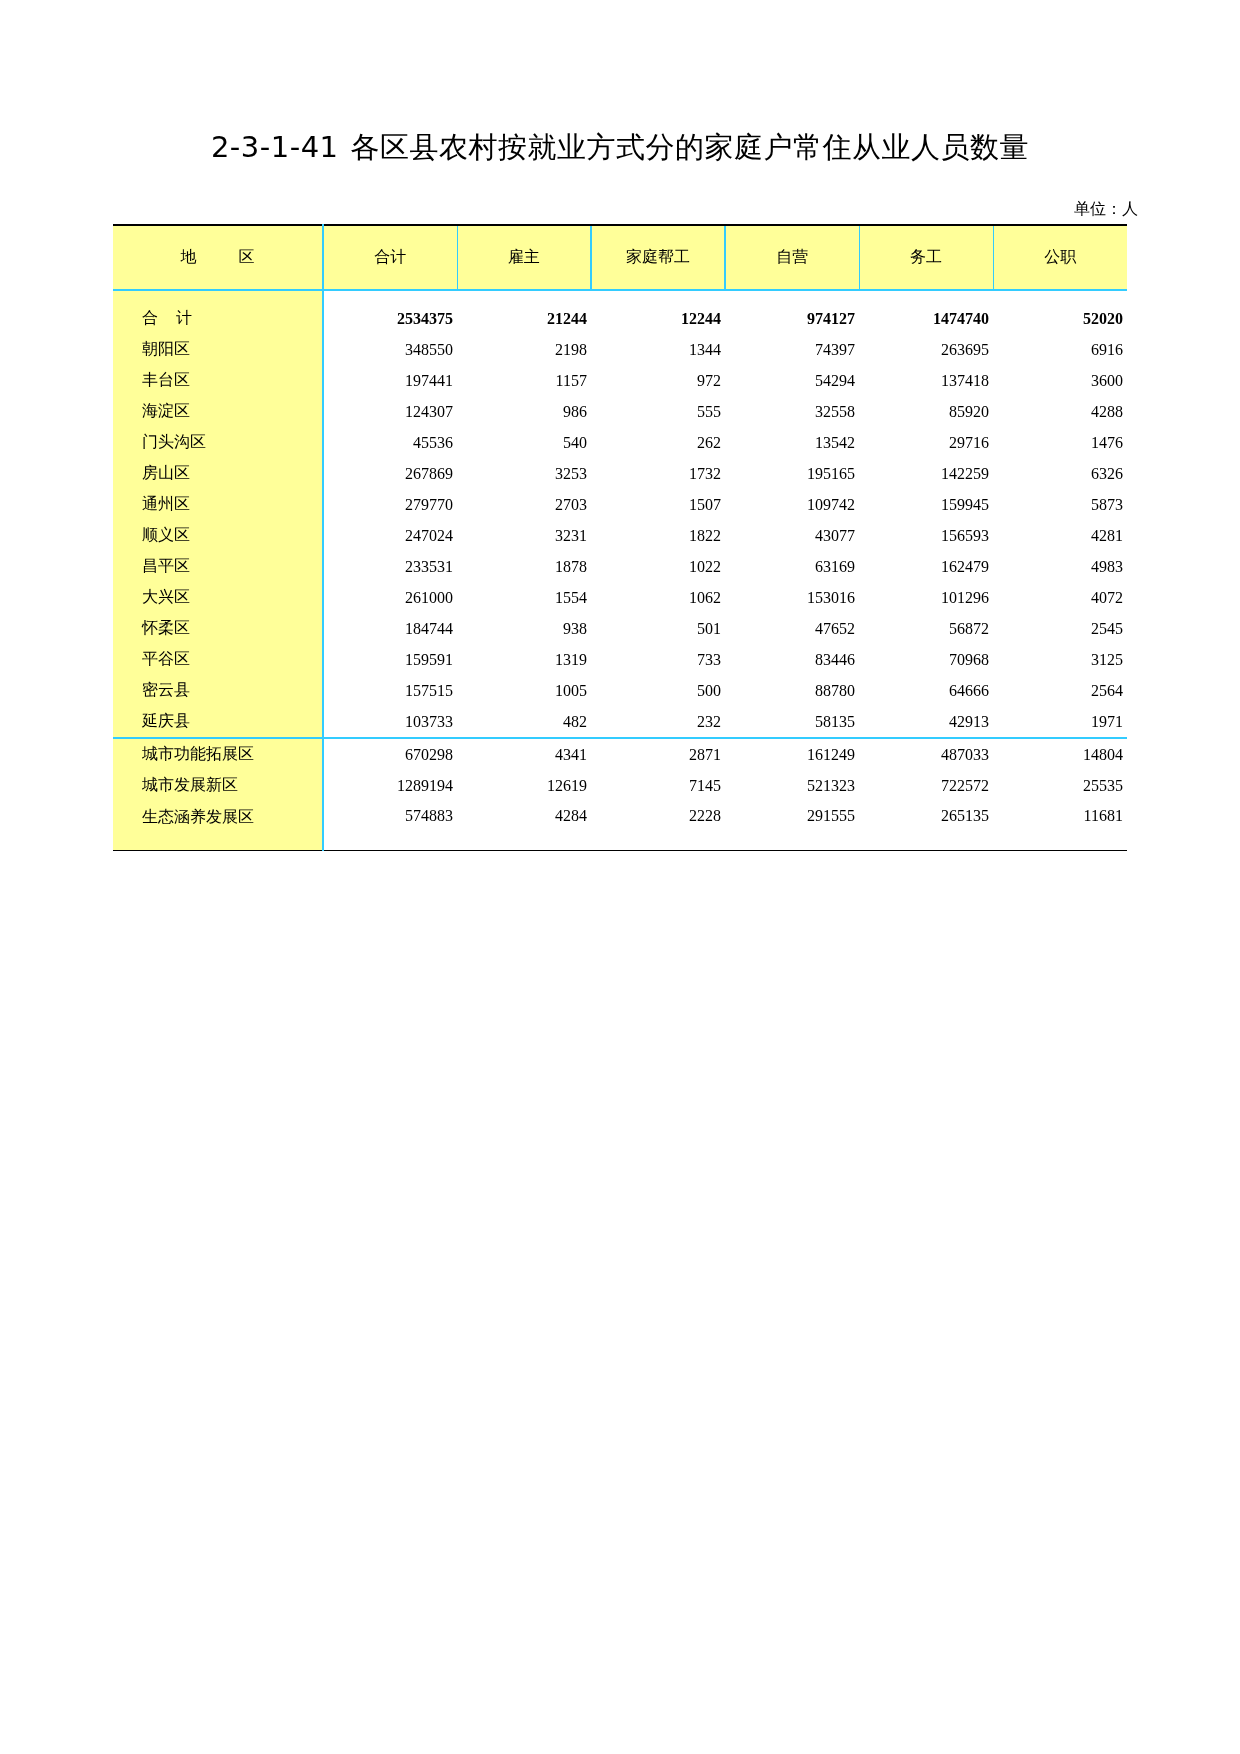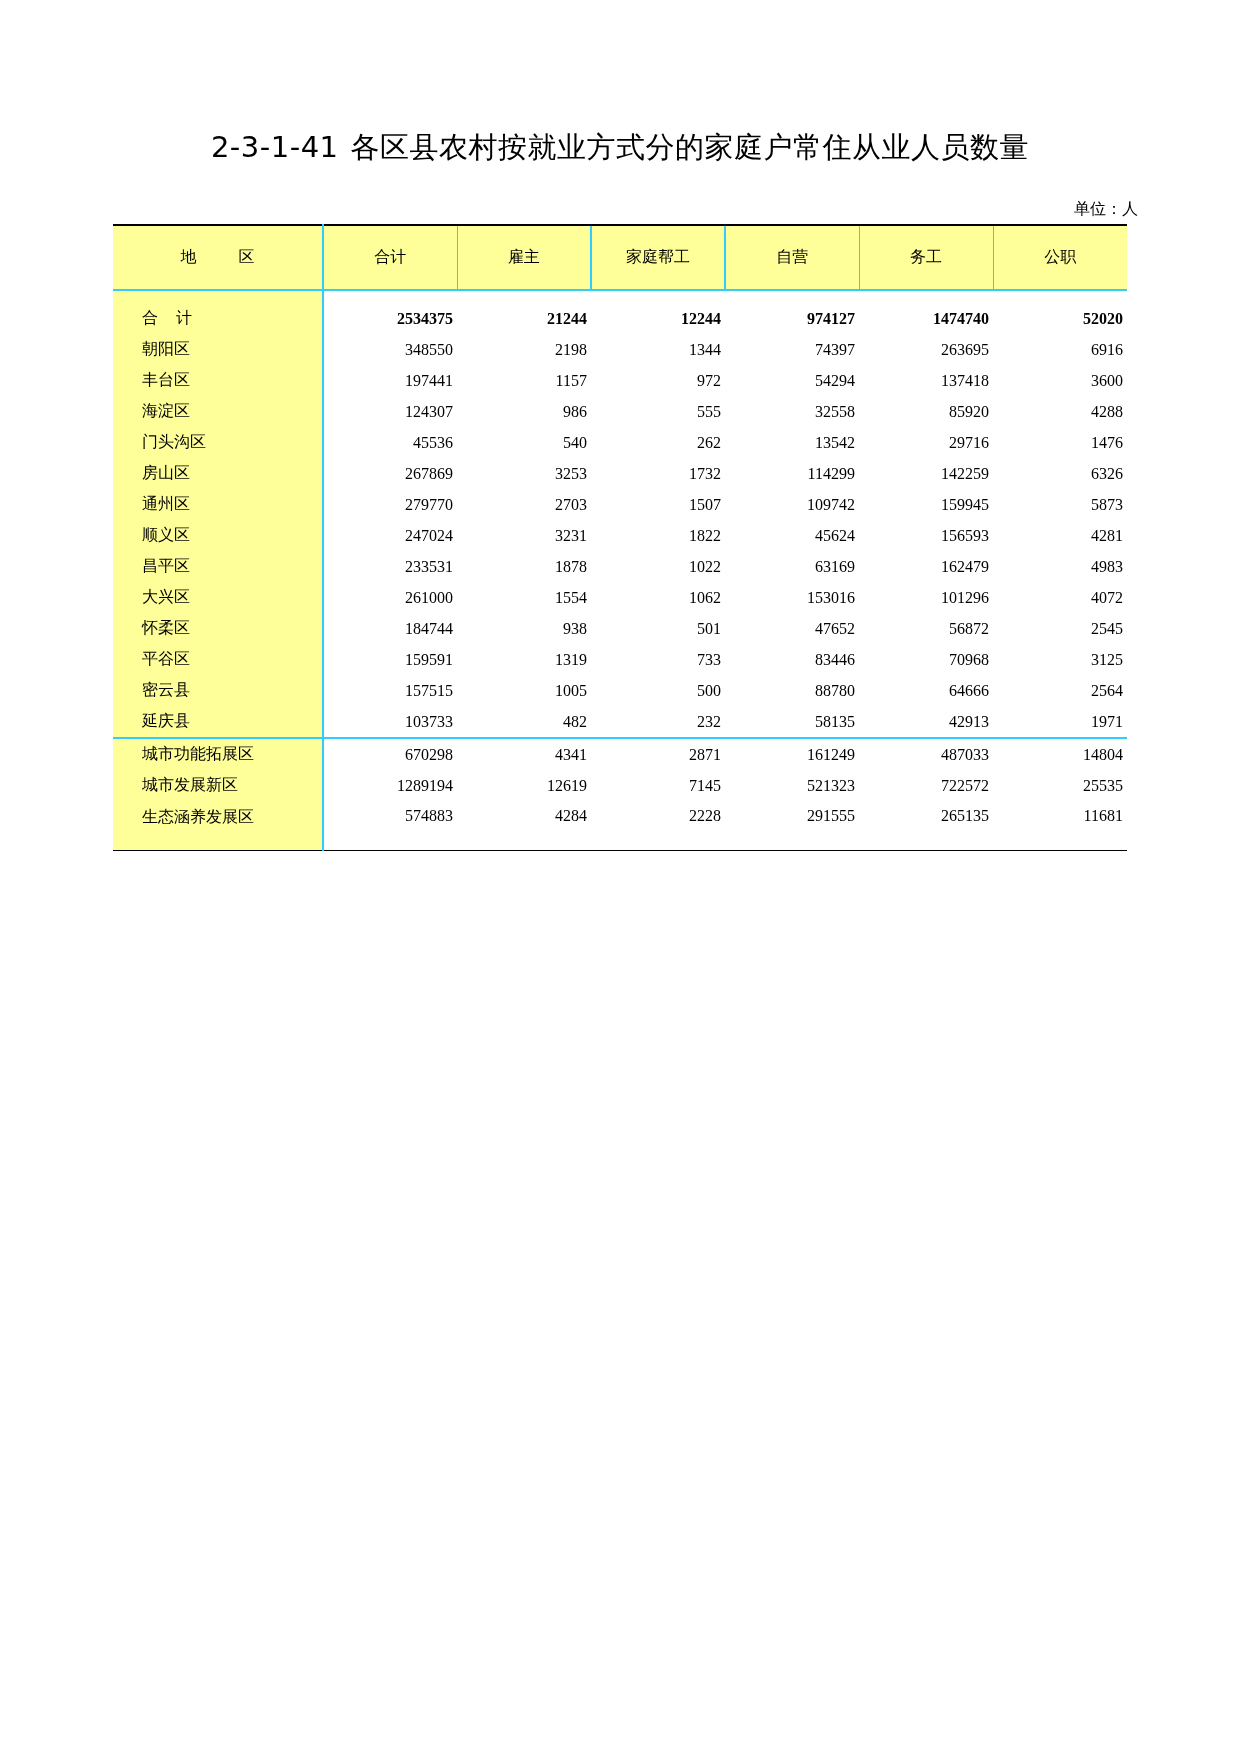--- a/index.html
+++ b/index.html
@@ -111,39 +111,39 @@
         <td>262</td>
         <td>13542</td>
         <td>29716</td>
         <td>1476</td>
       </tr>
       <tr>
         <td class="region">房山区</td>
         <td>267869</td>
         <td>3253</td>
         <td>1732</td>
-        <td>114299</td>
+        <td>195165</td>
         <td>142259</td>
         <td>6326</td>
       </tr>
       <tr>
         <td class="region">通州区</td>
         <td>279770</td>
         <td>2703</td>
         <td>1507</td>
         <td>109742</td>
         <td>159945</td>
         <td>5873</td>
       </tr>
       <tr>
         <td class="region">顺义区</td>
         <td>247024</td>
         <td>3231</td>
         <td>1822</td>
-        <td>45624</td>
+        <td>43077</td>
         <td>156593</td>
         <td>4281</td>
       </tr>
       <tr>
         <td class="region">昌平区</td>
         <td>233531</td>
         <td>1878</td>
         <td>1022</td>
         <td>63169</td>
         <td>162479</td>

